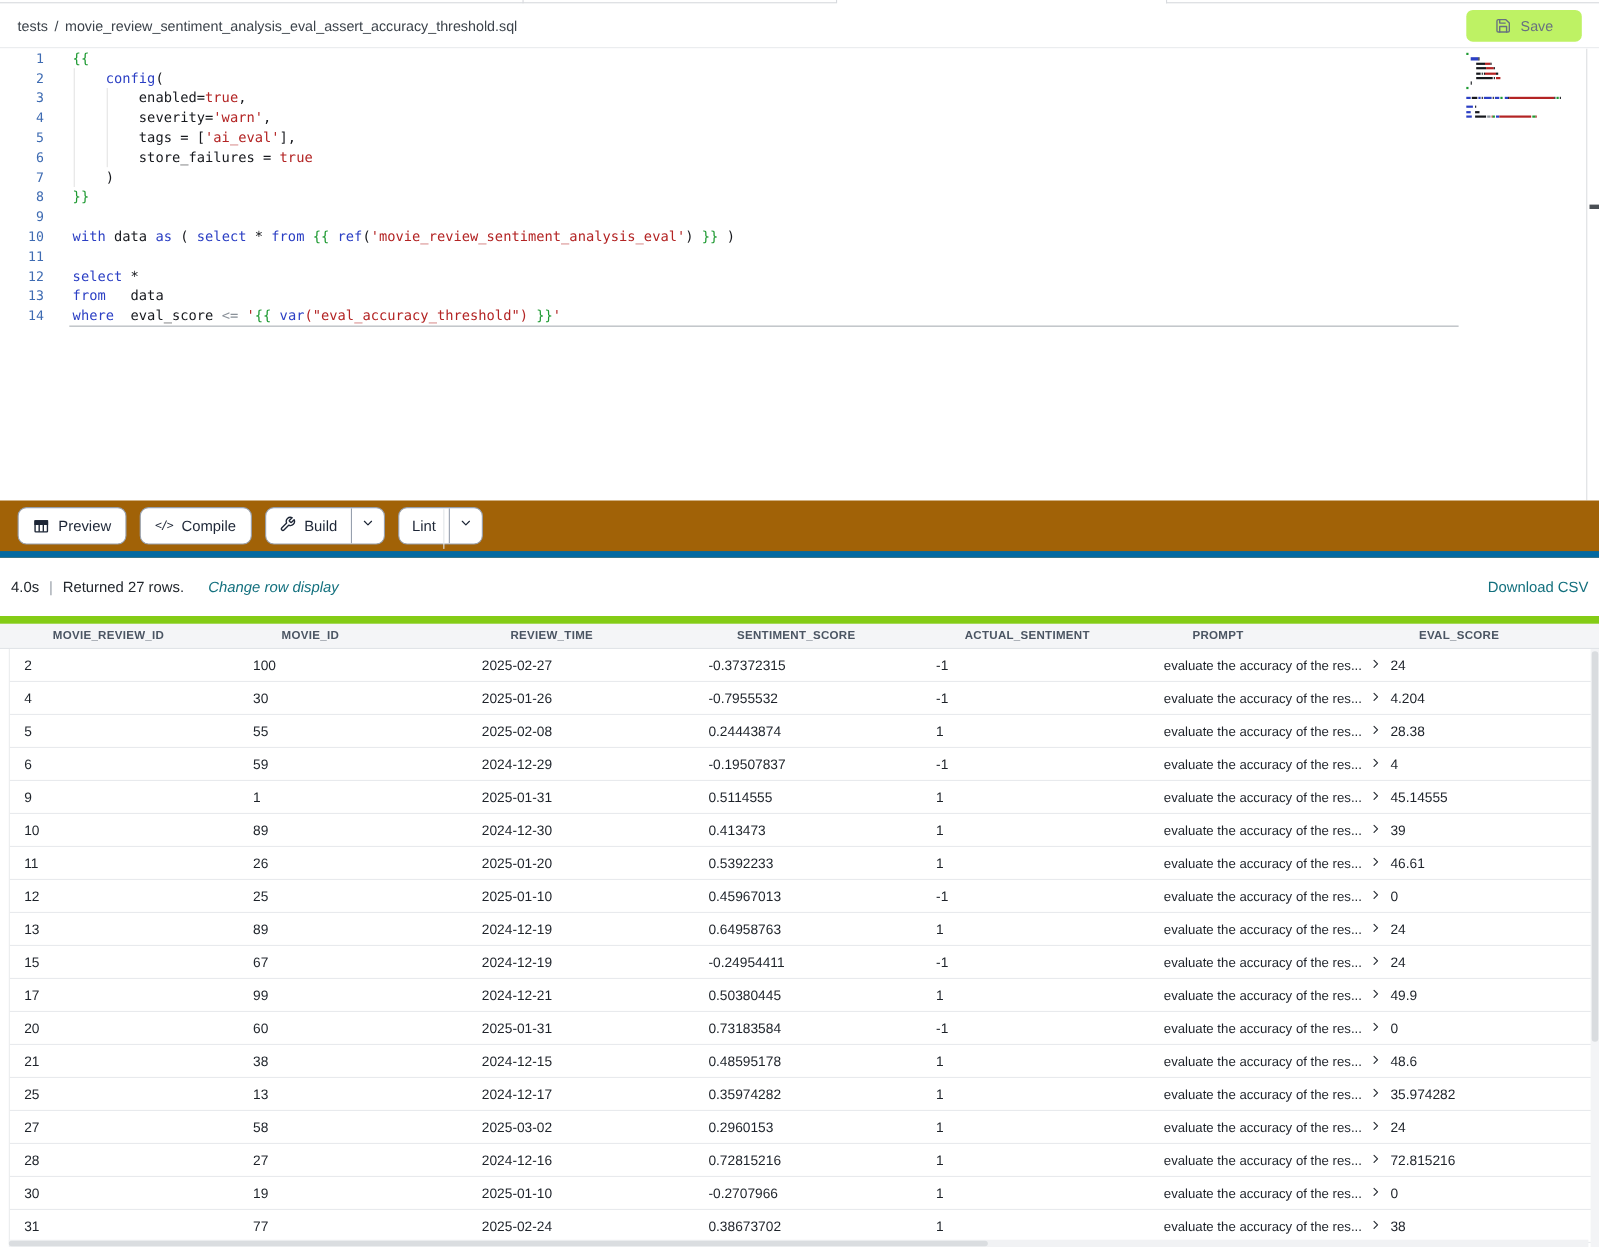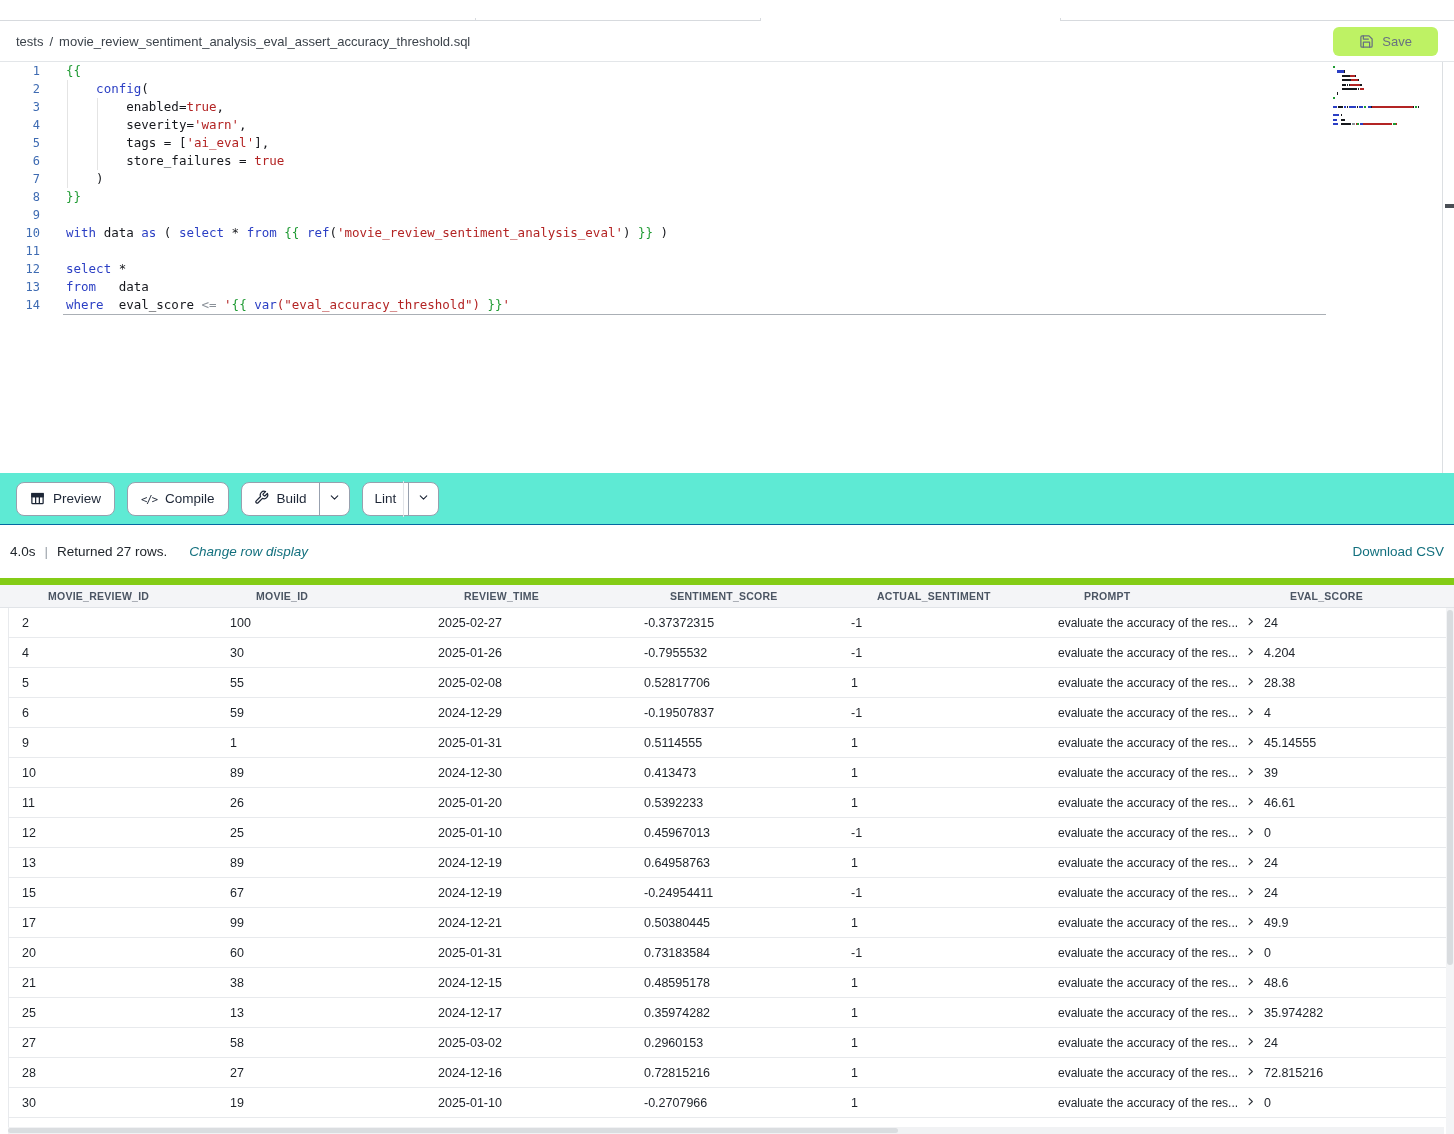--- a/index.html
+++ b/index.html
@@ -32,21 +32,21 @@
   .editor-dash { position:absolute; left:1445px; top:142px; width:9px; height:4px; background:#4a4f55; }
 
   
   .minimap { position:absolute; left:1333px; top:3px; width:104px; cursor:pointer; }
   .mml { height:4.4px; white-space:nowrap; font-size:0; }
   .mmb,.mms { display:inline-block; height:2.2px; vertical-align:top; margin-top:1px; }
   .mm-k { background:var(--kw); } .mm-s { background:var(--str); } .mm-j { background:var(--jin); }
   .mm-o { background:var(--op); } .mm-p { background:var(--pl); } .mms { background:transparent; }
 
   
-  .actionbar { position:relative; height:52px; border-bottom:1px solid #0369a1; display:flex; align-items:center; padding-left:16px; background:#5eead4; }
+  .actionbar { position:relative; height:52px; border-bottom:6px solid #0369a1; display:flex; align-items:center; padding-left:16px; background:#a16207; }
   .btn { display:inline-flex; align-items:center; gap:8px; height:34px; padding:0 13px; margin-right:12px;
          border:1px solid #97a0ae; border-radius:8px; background:#fff; font-size:13.5px; color:#1d2636; cursor:pointer; font-family:inherit; }
   .btn svg { display:block; }
   .split { display:inline-flex; height:34px; margin-right:12px; border:1px solid #97a0ae; border-radius:8px; overflow:hidden; background:#fff; }
   .split .main { display:flex; align-items:center; gap:8px; padding:0 12px; font-size:13.5px; color:#1d2636; cursor:pointer; }
   .split .chev { width:30px; display:flex; align-items:center; justify-content:center; border-left:1px solid #97a0ae; cursor:pointer; }
   .code-glyph { font-family:"DejaVu Sans Mono",monospace; font-size:10.5px; color:#1d2636; letter-spacing:-1px; }
   .ab-divider { position:absolute; left:403px; top:8px; height:36px; width:1px; background:#e2e5e9; }
   .tabs { position:absolute; left:424px; top:0; height:100%; display:flex; gap:32px; align-items:center; }
   .tab { position:relative; height:100%; display:flex; align-items:center; padding:0 4px; font-size:13.5px; color:#20252c; cursor:pointer; }
@@ -70,21 +70,21 @@
   .prompt-cell { display:flex; align-items:center; gap:7px; }
   .prompt-cell .ptxt { font-size:12px; }
   .prompt-cell svg { flex:none; cursor:pointer; }
 
   
   .vscroll { position:absolute; right:0; top:590px; bottom:0; width:8px; background:#f3f4f6; }
   .vscroll .thumb { position:absolute; top:2px; left:1px; width:6px; height:355px; background:#d9dcdf; border-radius:3px; }
   .hscroll { position:absolute; left:8px; right:10px; bottom:0; height:7px; background:#f1f2f4; }
   .hscroll .thumb { position:absolute; left:0; top:1px; height:5px; width:62%; background:#dadde0; border-radius:3px; }
 
-  .page { position:absolute; inset:0;margin-top:18px; }
+  .page { position:absolute; inset:0; }
 </style>
 </head>
 <body>
 
 <div class="page">
 
   <div class="tabstrip">
     <div class="seg" style="left:0;width:760px;"></div>
     <div class="seg" style="left:1060px;right:0;"></div>
     <div class="tick" style="left:475px;"></div>
@@ -234,21 +234,21 @@
           <span><svg width="11" height="11" viewBox="0 0 24 24" fill="none" stroke="#2a2f36" stroke-width="2.4" stroke-linecap="round" stroke-linejoin="round">
               <polyline points="9 5 16 12 9 19"></polyline>
             </svg></span>
         </div>
         <div class="td">4.204</div>
       </div>
       <div class="trow">
         <div class="td">5</div>
         <div class="td">55</div>
         <div class="td">2025-02-08</div>
-        <div class="td">0.52817706</div>
+        <div class="td">0.24443874</div>
         <div class="td">1</div>
         <div class="td prompt-cell">
           <span class="ptxt">evaluate the accuracy of the res...</span>
           <span><svg width="11" height="11" viewBox="0 0 24 24" fill="none" stroke="#2a2f36" stroke-width="2.4" stroke-linecap="round" stroke-linejoin="round">
               <polyline points="9 5 16 12 9 19"></polyline>
             </svg></span>
         </div>
         <div class="td">28.38</div>
       </div>
       <div class="trow">

